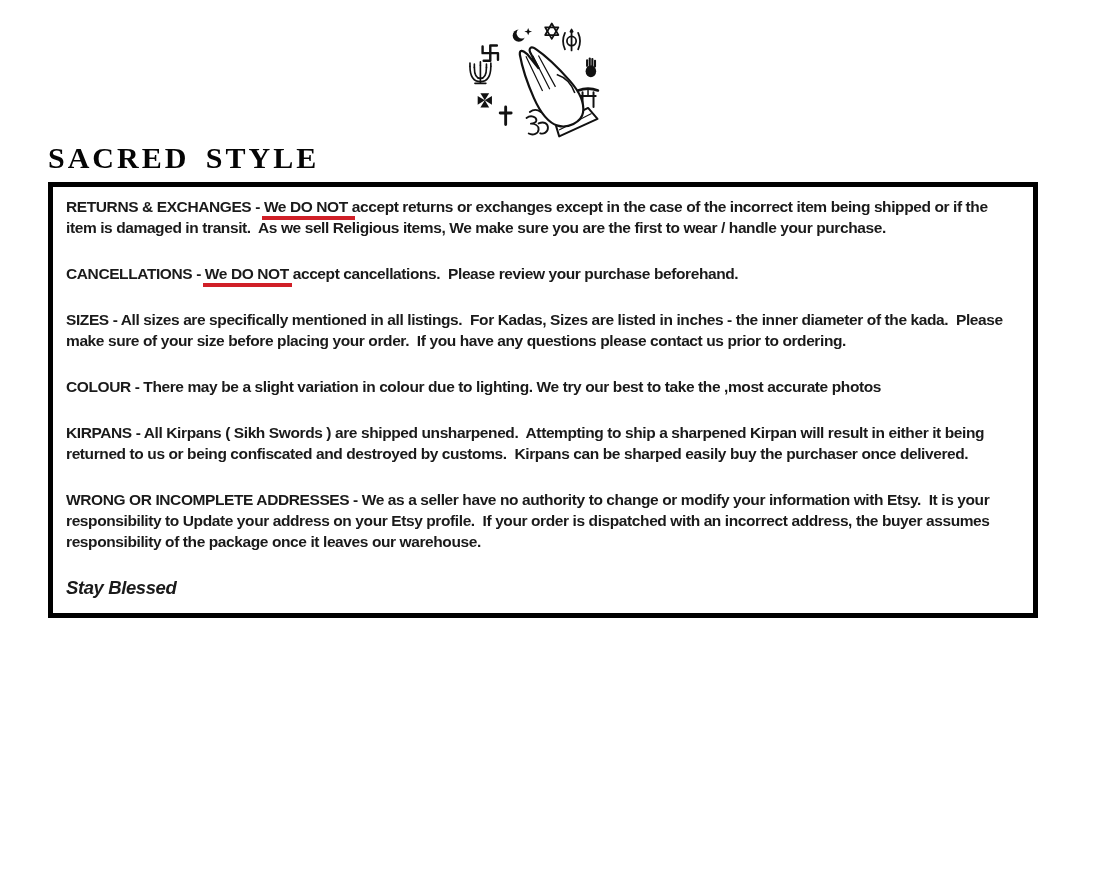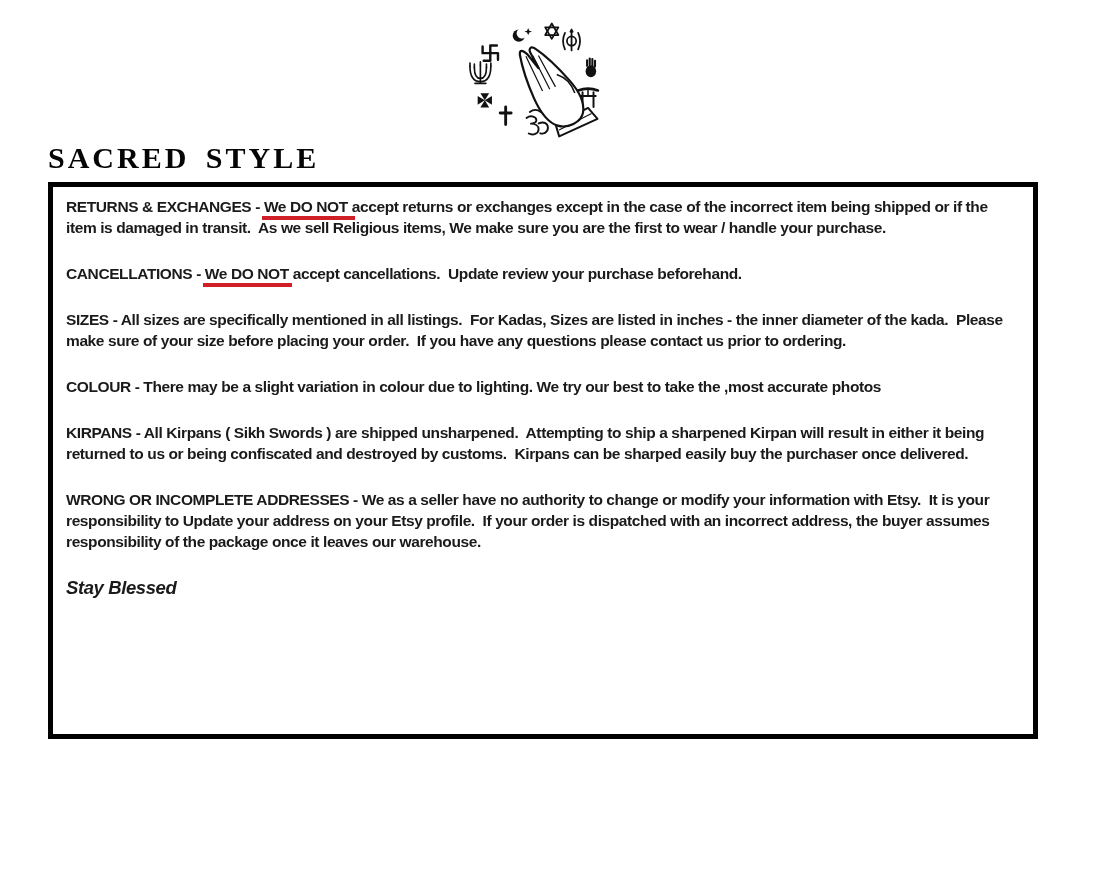--- a/index.html
+++ b/index.html
@@ -29,21 +29,21 @@
     font-size:30px;
     letter-spacing:3px;
     word-spacing:6px;
     color:#050505;
     margin-top:2px;
     line-height:1.0;
   }
   .policy-box{
     box-sizing:border-box;
     margin-top:9px;
-    height:557px;
+    height:436px;
     border:5px solid var(--border);
     padding:9px 14px 0 13px;
     background:#ffffff;
   }
   .para{
     margin:0 0 25px 0;
     font-size:15.5px;
     font-weight:bold;
     letter-spacing:-0.4px;
     line-height:21px;
@@ -142,21 +142,21 @@
         <path d="M97 57 C102 63 104 71 102 80" stroke="#111" stroke-width="1.4" fill="none"></path>
       </g>
     </svg>
 
     <div class="brand">SACRED STYLE</div>
   </div>
 
   <div class="policy-box">
     <div>
         <p class="para"><span>RETURNS &amp; EXCHANGES - </span><span class="u-red">We DO NOT </span><span>accept returns or exchanges except in the case of the incorrect item being shipped or if the item is damaged in transit.  As we sell Religious items, We make sure you are the first to wear / handle your purchase.</span></p>
-        <p class="para"><span>CANCELLATIONS - </span><span class="u-red">We DO NOT</span><span> accept cancellations.  Update review your purchase beforehand.</span></p>
+        <p class="para"><span>CANCELLATIONS - </span><span class="u-red">We DO NOT</span><span> accept cancellations.  Please review your purchase beforehand.</span></p>
         <p class="para"><span>SIZES - All sizes are specifically mentioned in all listings.  For Kadas, Sizes are listed in inches - the inner diameter of the kada.  Please make sure of your size before placing your order.  If you have any questions please contact us prior to ordering.</span></p>
         <p class="para"><span>COLOUR - There may be a slight variation in colour due to lighting. We try our best to take the ,most accurate photos</span></p>
         <p class="para"><span>KIRPANS - All Kirpans ( Sikh Swords ) are shipped unsharpened.  Attempting to ship a sharpened Kirpan will result in either it being returned to us or being confiscated and destroyed by customs.  Kirpans can be sharped easily buy the purchaser once delivered.</span></p>
         <p class="para"><span>WRONG OR INCOMPLETE ADDRESSES - We as a seller have no authority to change or modify your information with Etsy.  It is your responsibility to Update your address on your Etsy profile.  If your order is dispatched with an incorrect address, the buyer assumes responsibility of the package once it leaves our warehouse.</span></p>
       </div>
     <p class="signoff">Stay Blessed</p>
   </div>
 
 </div>
 

